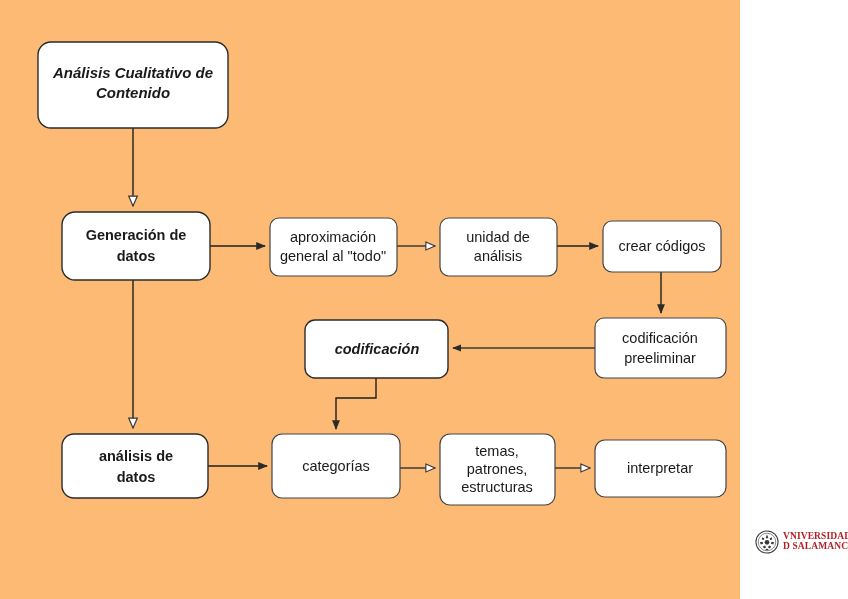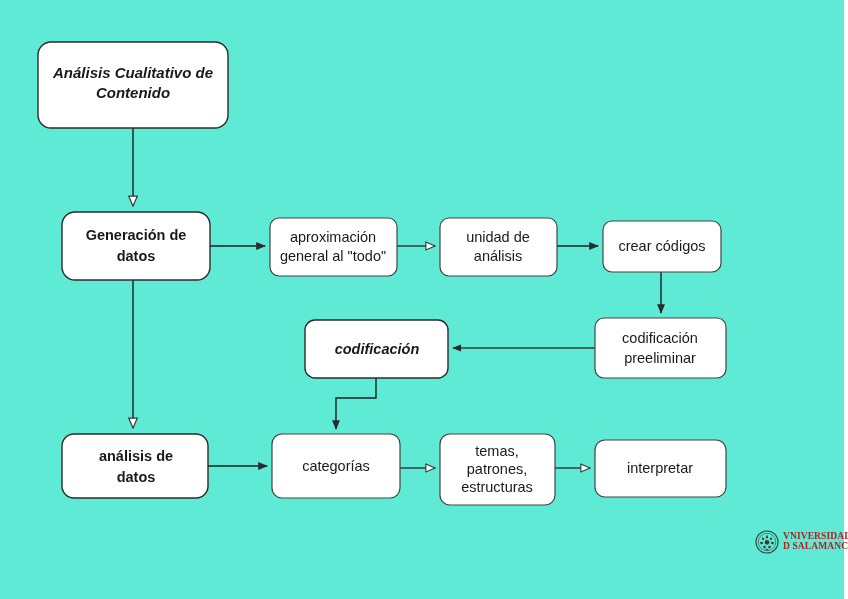--- a/index.html
+++ b/index.html
@@ -8,23 +8,23 @@
     background: #ffffff;
   }
   body {
     width: 848px;
     height: 599px;
     font-family: "Liberation Sans", sans-serif;
     overflow: hidden;
   }
   #diagram-root {
     position: relative;
-    width: 844px;
+    width: 740px;
     height: 599px;
-    background: #5eead4;
+    background: #fdba74;
   }
   svg#flow {
     position: absolute;
     top: 0;
     left: 0;
     width: 848px;
     height: 599px;
   }
   .node-rect {
     fill: #ffffff;

